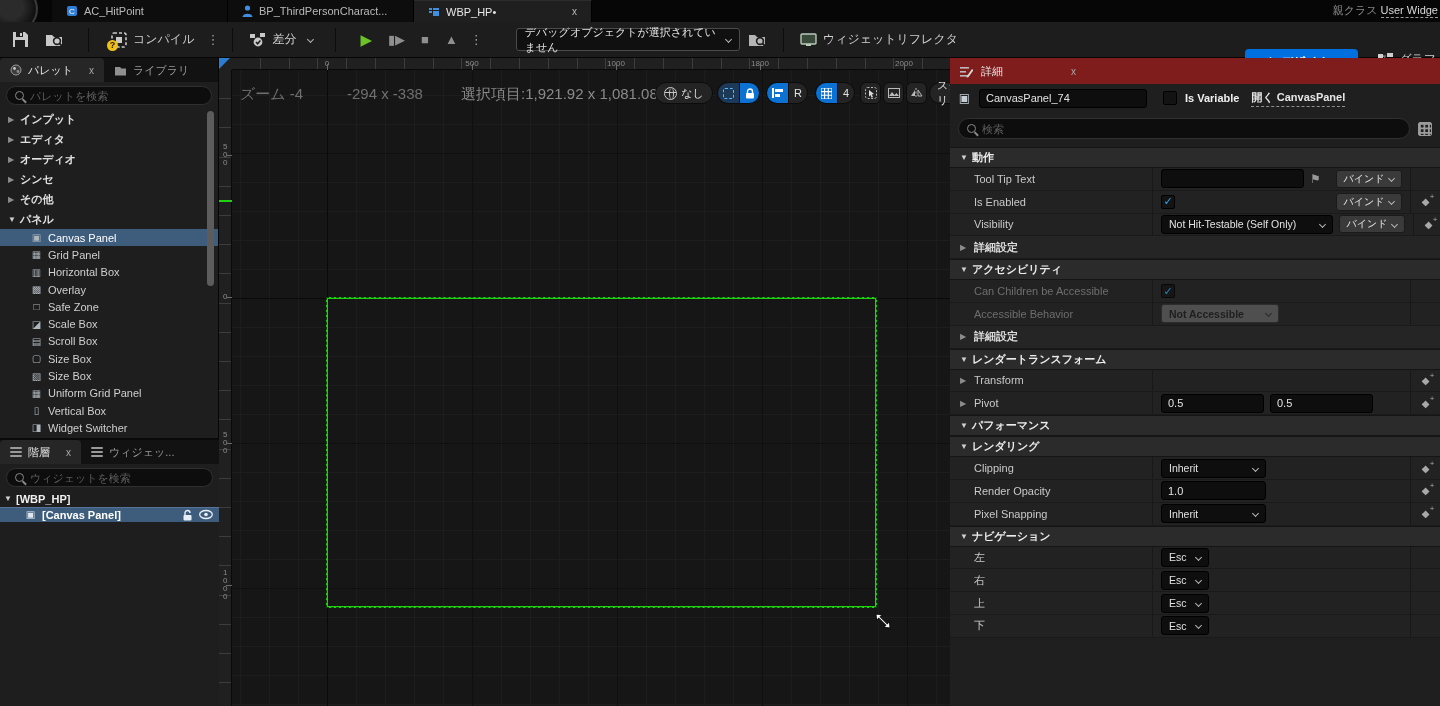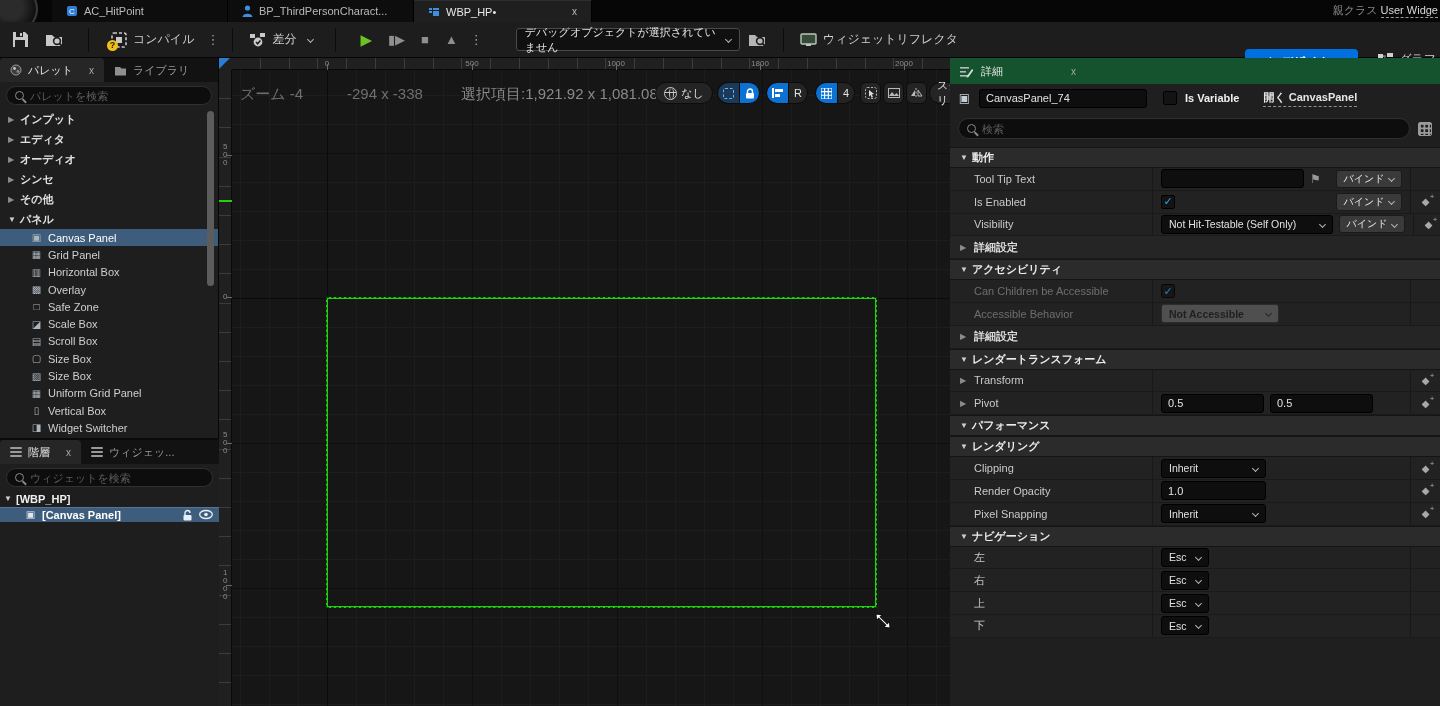--- a/index.html
+++ b/index.html
@@ -90,21 +90,21 @@
   .pill.blue { background:#0b72d4; }
   .pill.halfL { border-radius:11px 0 0 11px; border-right:none; }
   .pill.halfR { border-radius:0 11px 11px 0; }
   .dashedbox { width:11px; height:11px; border:1px dashed #58b6ff; border-radius:2px; }
   .globe { width:13px; height:13px; border:1.5px solid #c9c9c9; border-radius:50%; position:relative; flex:none; }
   .globe::before { content:""; position:absolute; left:0; right:0; top:4px; height:1px; background:#c9c9c9; }
   .globe::after { content:""; position:absolute; left:4px; top:0; bottom:0; width:3px; border-left:1px solid #c9c9c9; border-right:1px solid #c9c9c9; border-radius:50%; }
 
   
   .details { position:absolute; left:950px; top:58px; width:490px; height:648px; background:#1f1f1f; }
-  .dheader { height:26px; display:flex; align-items:center; padding:0 10px; gap:8px; background:#14532d; }
+  .dheader { height:26px; display:flex; align-items:center; padding:0 10px; gap:8px; background:#7f1d1d; }
   .dheadrow { height:28px; display:flex; align-items:center; padding:0 8px; gap:8px; }
   .txtin { background:#0e0e0e; border:1px solid #000; border-radius:3px; height:19px; color:#e2e2e2; font-size:11px; padding:0 6px; outline:none; font-family:"Liberation Sans",sans-serif; }
   .cb { width:14px; height:14px; background:#131313; border:1px solid #000; border-radius:2px; display:flex; align-items:center; justify-content:center; color:#2ba7f0; font-size:11px; font-weight:bold; flex:none; }
   .cb.dim { opacity:.75; }
   .linkd { color:#e6e6e6; font-size:11px; font-weight:bold; border-bottom:1px dashed #8f8f8f; padding-bottom:1px; }
   .dsearch { padding:6px 8px 8px 8px; display:flex; align-items:center; gap:8px; }
   .dsearch .searchpill { flex:1; height:21px; border-radius:11px; }
   .gridico { width:14px; height:14px; flex:none;
     background:linear-gradient(#9a9a9a 1.5px, transparent 1.5px) 0 0/100% 4.5px,
                linear-gradient(90deg,#9a9a9a 1.5px, transparent 1.5px) 0 0/4.5px 100%;
@@ -498,21 +498,21 @@
           <path d="M7 11 l5-7 1.5 1 -5 7 -2 .8 Z" fill="#d9d9d9"></path>
         </svg>
       <span style="color:#e8e8e8; font-size:11px">詳細</span>
       <span style="color:#a9a9a9; font-size:10px; margin-left:60px">x</span>
     </div>
     <div class="dheadrow">
       <span class="glyph" style="font-size:12px; color:#c5cdd5">▣</span>
       <input class="txtin" style="width: 168px;" value="CanvasPanel_74">
       <span class="cb" style="margin-left:8px"></span>
       <span style="color:#f0f0f0; font-size:11px; font-weight:bold">Is Variable</span>
-      <span class="linkd" style="margin-left:16px">開く CanvasPanel</span>
+      <span class="linkd" style="margin-left:4px">開く CanvasPanel</span>
     </div>
     <div class="dsearch">
       <div class="searchpill">
         <span class="mag"></span>
         <input placeholder="検索" style="">
       </div>
       <span class="gridico"></span>
     </div>
 
     <div class="sect">

